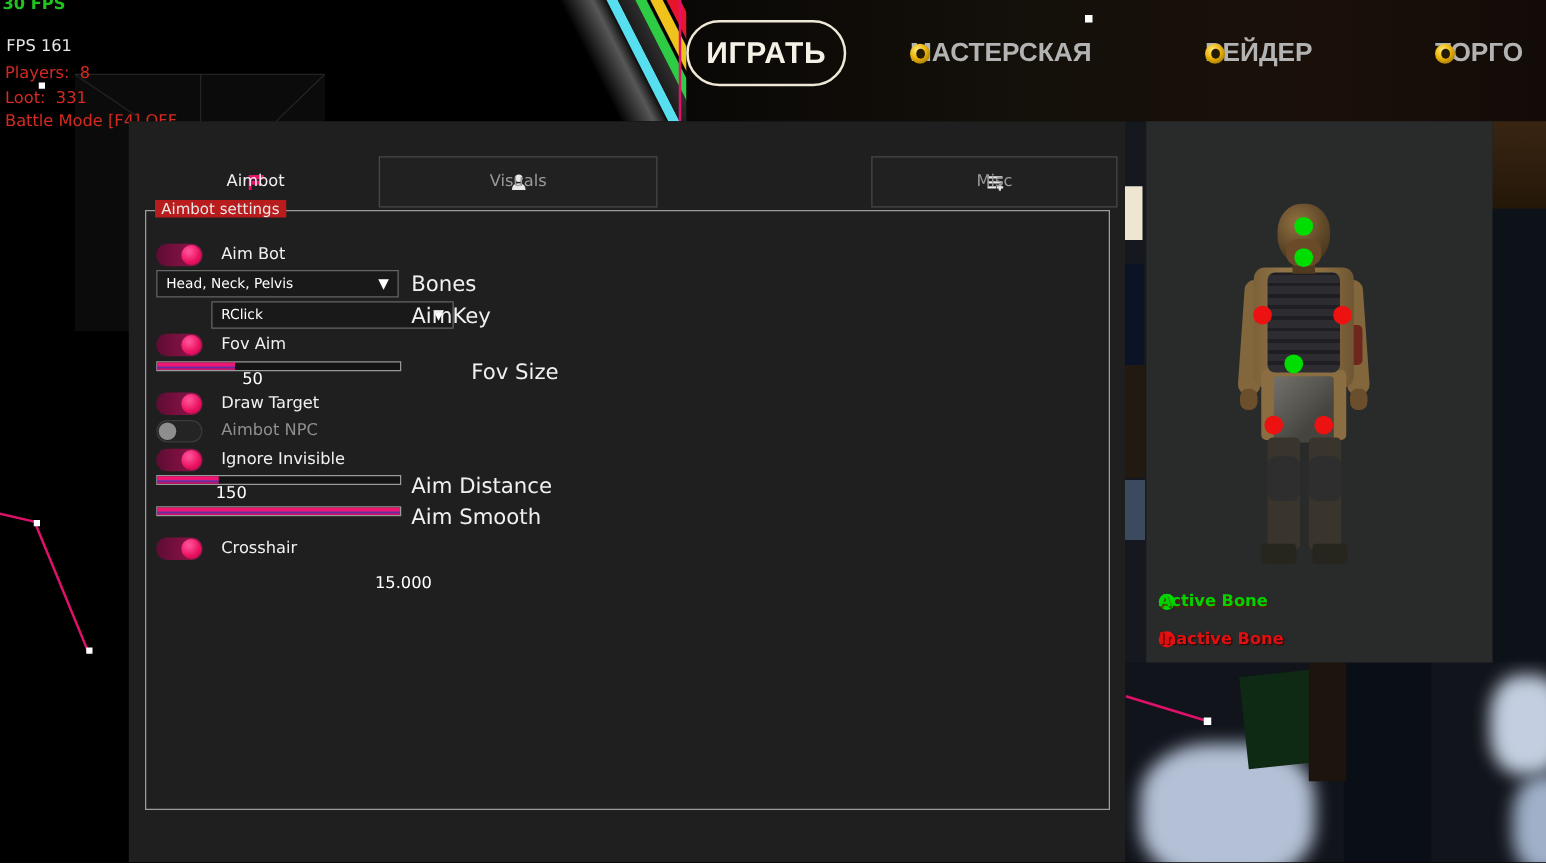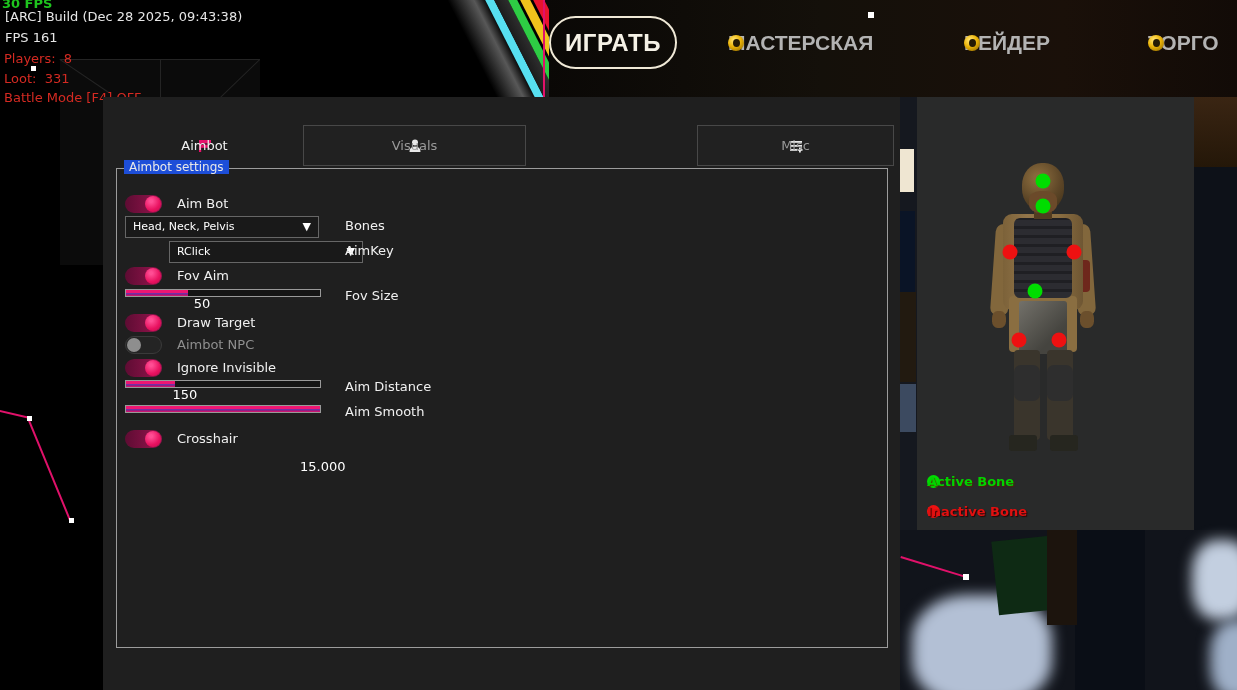--- a/index.html
+++ b/index.html
@@ -73,21 +73,21 @@
   .tab .tab-label{position:static;font-size:13px;color:#9a9a9a;}
   .tab.on .tab-label{color:#f0f0f0;}
   .tab-aimbot{left:3px;width:197px;}
   .tab-boxed{background:#212121;border:1px solid #484848;}
   .tab-visuals{left:200px;width:223px;}
   .tab-world{left:397px;width:197px;}
   .tab-misc{left:594px;width:197px;}
   .tab .ticon{position:static;width:16px;height:16px;flex:none;}
 
   .groupbox{left:13px;top:71px;width:772px;height:480px;border:1px solid #9c9c9c;background:#1f1f1f;}
-  .group-title{left:7px;top:-9px;background:#1d4ed8;padding:0 5px;font-size:12px;color:#e8e8e8;white-space:nowrap;}
+  .group-title{left:7px;top:-9px;background:#b91c1c;padding:0 5px;font-size:12px;color:#e8e8e8;white-space:nowrap;}
 
   
   .trow{left:8px;width:400px;height:18px;}
   .toggle{left:0;top:0;width:37px;height:18px;border-radius:9px;cursor:pointer;}
   .toggle.on{background:linear-gradient(90deg,#5e0c33,#97154e);}
   .toggle.on::after{content:"";position:absolute;right:1px;top:1px;width:16px;height:16px;border-radius:50%;
     background:radial-gradient(circle at 38% 32%,#ff4d94 10%,#e8115f 60%,#c00d4e 100%);}
   .toggle.off{background:#242424;border:1px solid #3a3a3a;}
   .toggle.off::after{content:"";position:absolute;left:1px;top:1px;width:14px;height:14px;border-radius:50%;background:#8e8e8e;}
   .toggle-label{left:52px;top:1px;font-size:13px;color:#f0f0f0;white-space:nowrap;}
@@ -101,22 +101,22 @@
   #dd-bones{top:47px;} #dd-aimkey{top:72px;margin-left:44px;}
 
   .sld{left:8px;width:196px;height:8px;background:#141414;border:1px solid #999;}
   .sld-fill{left:0;top:0;height:100%;
     background:linear-gradient(180deg,#ee1672 0%,#ee1672 48%,#4837b8 62%,#a01a7a 78%,#e0136a 100%);}
   #sld-fov{top:120px;} #sld-dist{top:211px;} #sld-smooth{top:236px;}
   .sval{font-size:13px;color:#fff;white-space:nowrap;}
   #fov-val{top:127px;left:55px;width:60px;text-align:center;}
   #dist-val{top:218px;left:38px;width:60px;text-align:center;}
   #smooth-val{top:254px;left:183px;width:70px;text-align:left;margin-top:36px;}
-  .side-label{left:228px;font-size:13px;color:#f0f0f0;white-space:nowrap;}
-  #lbl-bones{top:49px;} #lbl-aimkey{top:74px;} #lbl-fov{top:119px;}
+  .side-label{left:212px;font-size:17px;color:#f0f0f0;white-space:nowrap;}
+  #lbl-bones{top:49px;} #lbl-aimkey{top:74px;} #lbl-fov{top:119px;margin-left:48px;}
   #lbl-dist{top:210px;} #lbl-smooth{top:235px;}
 
   
   .hb-panel{left:917px;top:97px;width:277px;height:433px;background:rgba(43,43,43,.96);}
   .hb-title{left:0;top:10px;width:100%;text-align:center;font-size:13px;color:#cfcfcf;}
   .hb-dot{width:15px;height:15px;border-radius:50%;transform:translate(-50%,-50%);cursor:pointer;}
   .legend-row{left:10px;height:16px;display:flex;align-items:center;gap:9px;font:bold 13px "DejaVu Sans",sans-serif;}
   .legend-row .sw{position:static;width:13px;height:13px;border-radius:50%;flex:none;}
   #legend-active{top:376px;color:#00d300;text-shadow:1px 1px 1px rgba(90,30,0,.8);}
   #legend-inactive{top:406px;color:#e01010;text-shadow:1px 1px 1px rgba(40,0,0,.9);}
@@ -188,21 +188,20 @@
     <div class="esp-seg esp3"></div>
     <div class="wsq" style="left:27px;top:416px;width:5px;height:5px;"></div>
     <div class="wsq" style="left:69px;top:518px;width:5px;height:5px;"></div>
     <div class="wsq" style="left:963px;top:574px;width:6px;height:6px;"></div>
     <div class="wsq" style="left:868px;top:12px;width:6px;height:6px;"></div>
     <div class="wsq" style="left:31px;top:66px;width:5px;height:5px;"></div>
   </div>
 
   <div class="hud">
     <div class="hud-green">30 FPS</div>
-    <div class="hud-white" style="left:5px;top:9px;">[ARC] Build (Dec 28 2025, 09:43:38)</div>
     <div class="hud-white" style="left:5px;top:30px;">FPS 161</div>
     <div class="hud-red" style="left:4px;top:51px;">Players:  8</div>
     <div class="hud-red" style="left:4px;top:71px;">Loot:  331</div>
     <div class="hud-red" style="left:4px;top:90px;">Battle Mode [F4] OFF</div>
   </div>
 
   <div>
     <div class="play-btn">ИГРАТЬ</div>
     <div class="tm-item tm-1">
       <i class="coin"></i>

